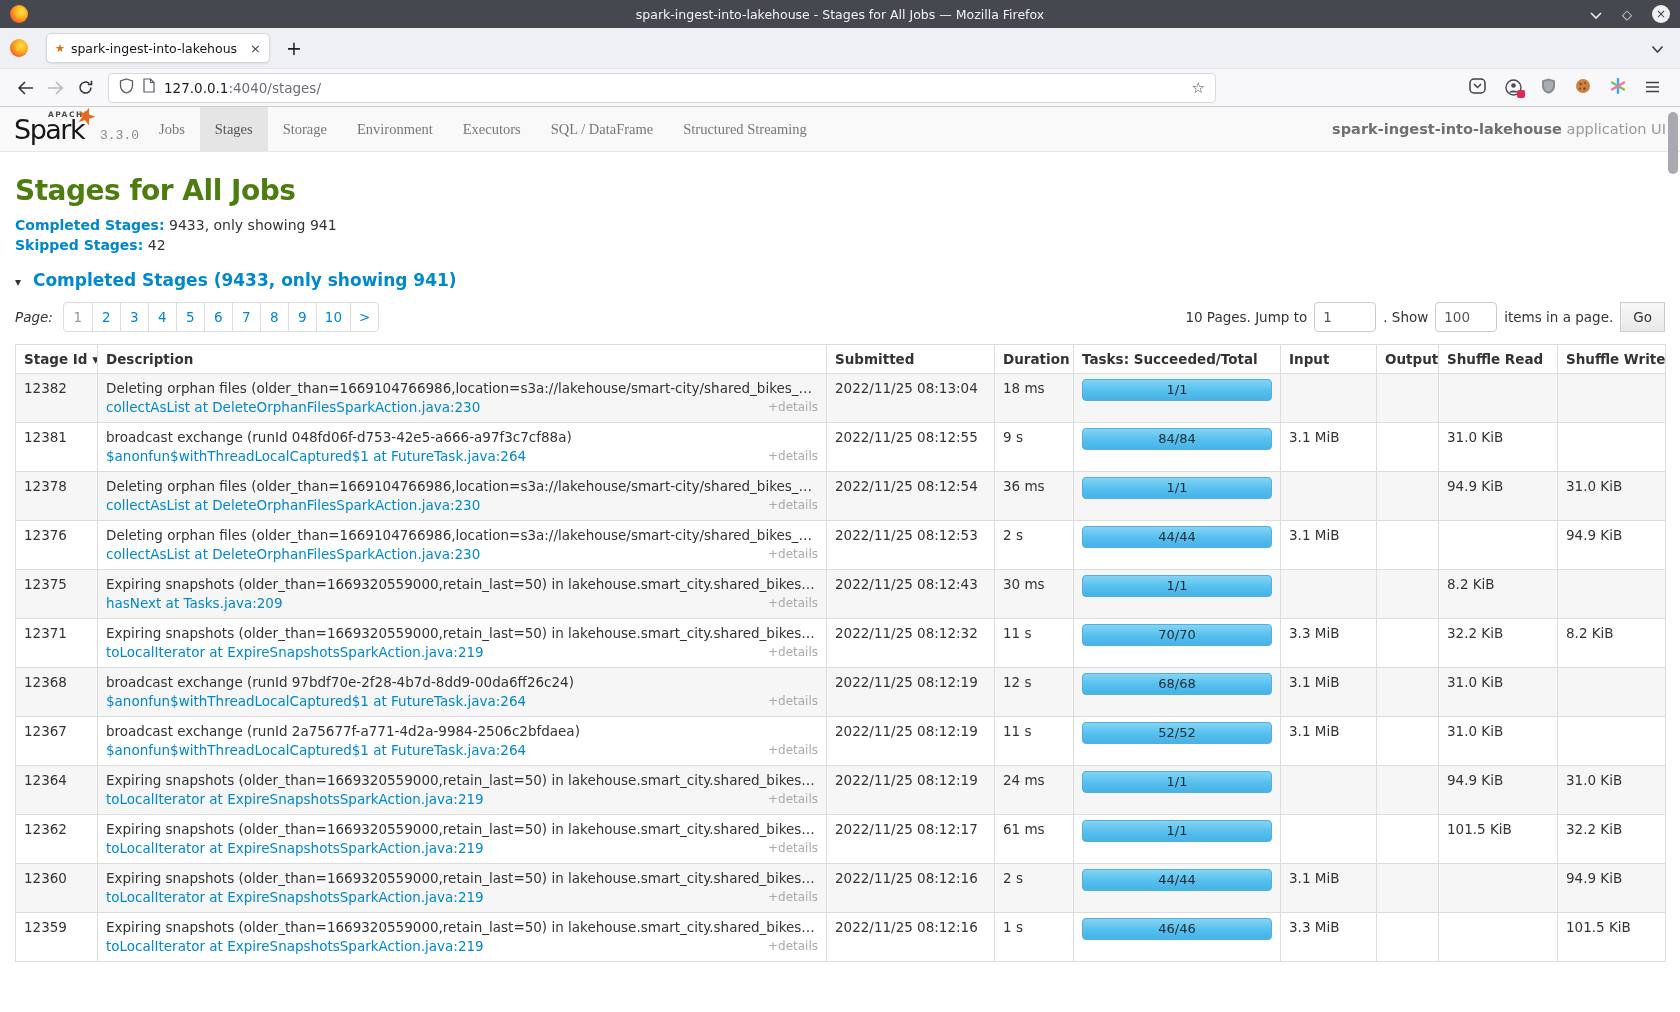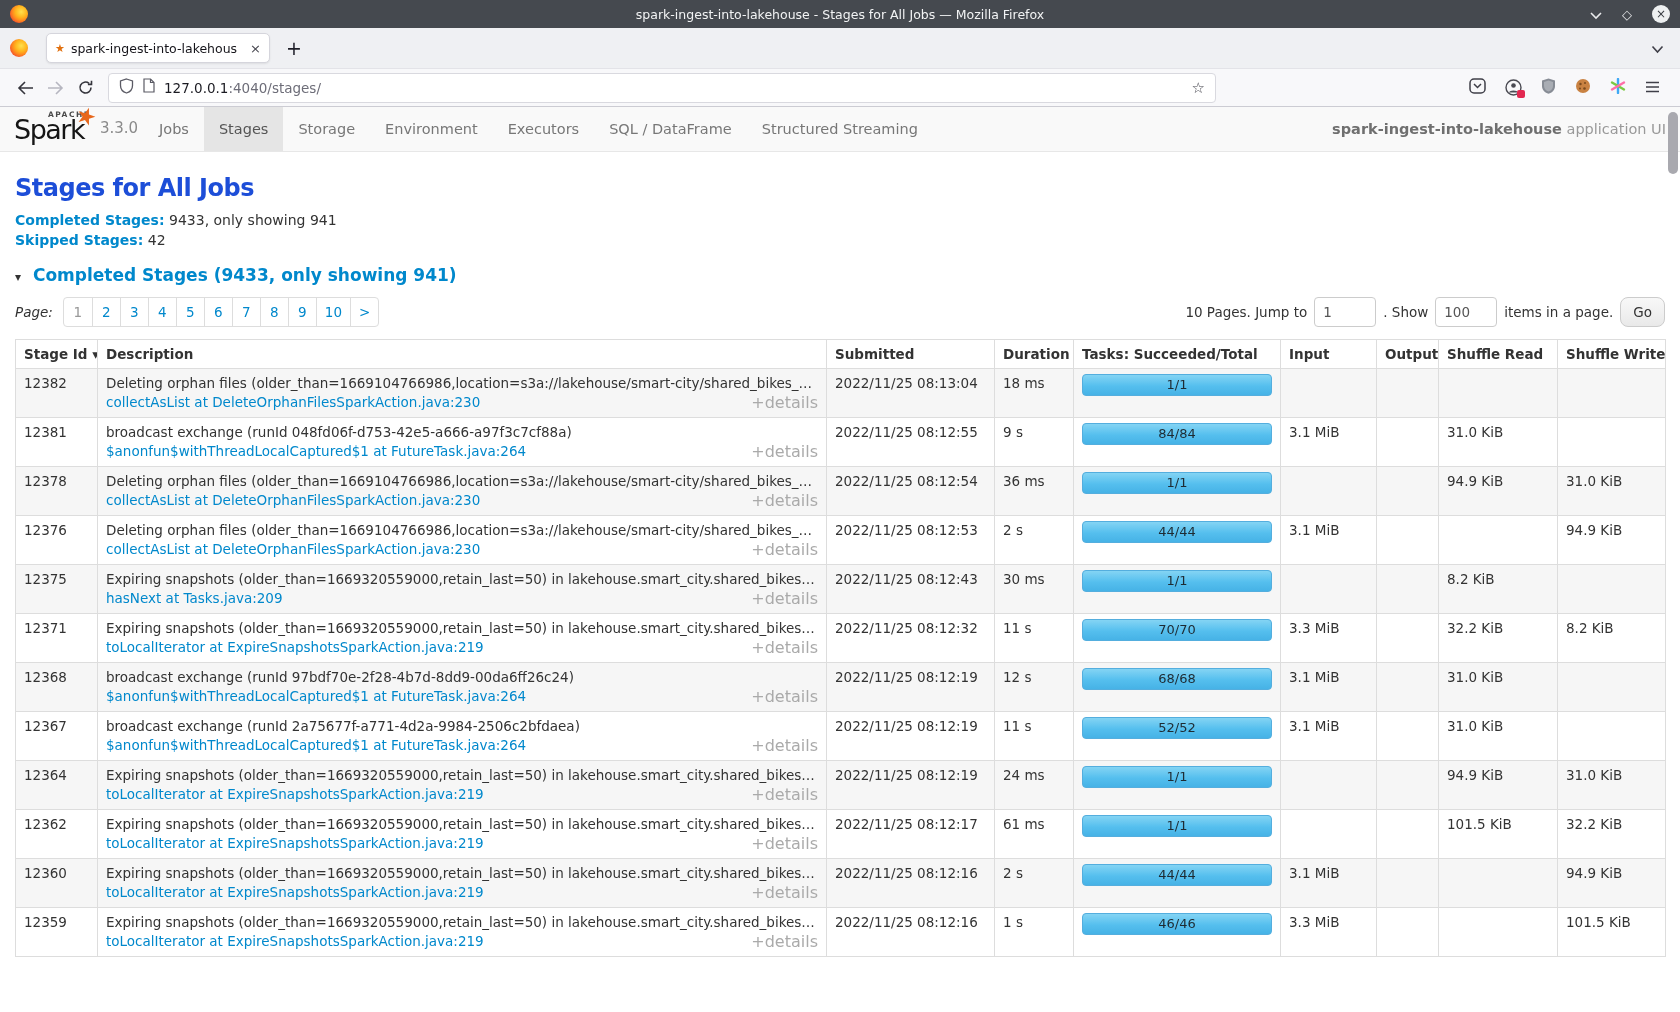--- a/index.html
+++ b/index.html
@@ -40,57 +40,57 @@
   .toolbar-icons { display: flex; align-items: center; gap: 19px; margin-left: auto; margin-right: 10px; }
   .icon-wrap { position: relative; display: inline-flex; }
   .badge-red { position: absolute; right: -3px; bottom: -2px; width: 8px; height: 8px; background: #e22850; border-radius: 2px; }
 
   
   .spark-navbar { height: 45px; background: #f9f9f9; border-bottom: 1px solid #e7e7e7; display: flex; align-items: stretch; padding-left: 12px; }
   .spark-logo { position: relative; width: 122px; align-self: stretch; }
   .logo-apache { position: absolute; top: 3px; left: 36px; font-size: 7.5px; letter-spacing: 1.5px; color: #4a4a4a; font-weight: bold; }
   .logo-spark { position: absolute; top: 7px; left: 2px; font-size: 27px; font-weight: normal; color: #161616; letter-spacing: -1.5px; }
   .logo-star { position: absolute; left: 64px; top: -4px; color: #e8671b; font-size: 23px; transform: rotate(18deg); }
-  .logo-version { position: absolute; left: 88px; bottom: 14px; font-size: 15px; color: #8a8a8a; }
+  .logo-version { position: absolute; left: 88px; bottom: 8px; font-size: 13px; color: #8a8a8a; font-family: Liberation Mono, monospace; }
   .spark-nav-items { display: flex; align-items: stretch; margin-left: 10px; }
-  .nav-item { display: flex; align-items: center; padding: 0 15px; font-size: 14.5px; color: #777; cursor: pointer; }
+  .nav-item { display: flex; align-items: center; padding: 0 15px; font-size: 14.5px; color: #777; cursor: pointer; font-family: Liberation Serif, serif; }
   .nav-item.active { background: #e5e5e5; color: #555; }
   .app-label { margin-left: auto; align-self: center; padding-right: 14px; font-size: 14.5px; color: #999; }
   .app-label strong { color: #6f6f6f; }
 
   
   .content { padding: 0 15px; }
-  .page-title { margin: 22px 0 8px; font-size: 24px; font-weight: bold; color: #1d4ed8; letter-spacing: -0.5px; }
+  .page-title { margin: 22px 0 8px; font-size: 28px; font-weight: bold; color: #4d7c0f; letter-spacing: -0.5px; }
   .summary-line { font-size: 14px; color: #333; line-height: 20px; }
   .summary-line a { color: #0088cc; font-weight: bold; }
   .section-header { margin-top: 15px; font-size: 17px; font-weight: bold; color: #0088cc; cursor: pointer; }
   .section-arrow { color: #333; font-size: 12px; margin-right: 6px; }
 
   .pagination-row { display: flex; align-items: center; margin-top: 12px; font-size: 13.5px; color: #333; }
   .page-label { margin-right: 10px; font-style: italic; }
   .page-group { display: flex; border: 1px solid #ddd; border-radius: 4px; overflow: hidden; background: #fff; }
   .page-btn { min-width: 28px; padding: 6px 8px; text-align: center; color: #0088cc; border-left: 1px solid #ddd; cursor: pointer; }
   .page-btn:first-child { border-left: none; }
   .page-btn.current { color: #999; }
   .pager-right { margin-left: auto; display: flex; align-items: center; gap: 7px; }
   .page-input { width: 62px; height: 30px; border: 1px solid #ccc; border-radius: 4px; padding: 4px 8px;
     font-size: 13.5px; color: #555; font-family: "DejaVu Sans", sans-serif; }
   .go-btn { height: 30px; padding: 0 12px; background: linear-gradient(#f8f8f8, #e9e9e9); border: 1px solid #ccc;
-    border-radius: 8px; font-size: 13.5px; color: #333; font-family: "DejaVu Sans", sans-serif; cursor: pointer; }
+    border-radius: 0; font-size: 13.5px; color: #333; font-family: "DejaVu Sans", sans-serif; cursor: pointer; }
 
   
   .stages-table { width: 1650px; border-collapse: collapse; table-layout: fixed; margin-top: 12px; font-size: 13.5px; color: #333; }
   .stages-table th, .stages-table td { border: 1px solid #ddd; text-align: left; vertical-align: top; }
   .stages-table th { padding: 6px 8px; font-weight: bold; background: #fff; white-space: nowrap; overflow: hidden; }
   .stages-table td { padding: 5px 8px; }
   .stages-table tr.odd td { background: #f6f6f6; }
   .desc-main { line-height: 19px; white-space: nowrap; overflow: hidden; text-overflow: ellipsis; }
   .desc-line2 { line-height: 19px; display: flex; justify-content: space-between; align-items: flex-end; }
   .desc-link { color: #0088cc; white-space: nowrap; overflow: hidden; }
-  .details { color: #aaa; font-size: 16px; cursor: pointer; margin-left: 0; }
+  .details { color: #aaa; font-size: 12px; cursor: pointer; margin-left: 0; }
   .cell-line { line-height: 19px; white-space: nowrap; overflow: hidden; }
   .col-tasks-cell { padding: 5px 8px; }
   .progress { height: 22px; border-radius: 4px; border: 1px solid #54aede;
     background: linear-gradient(#84d4f4 0%, #55bfee 55%, #46b2e6 100%);
     text-align: center; line-height: 20px; font-size: 13px; color: #1e2b33; }
 
   
   .scrollbar-thumb { position: absolute; right: 2px; top: 112px; width: 10px; height: 62px; background: #a9a9af; border-radius: 6px; }
 </style>
 </head>

